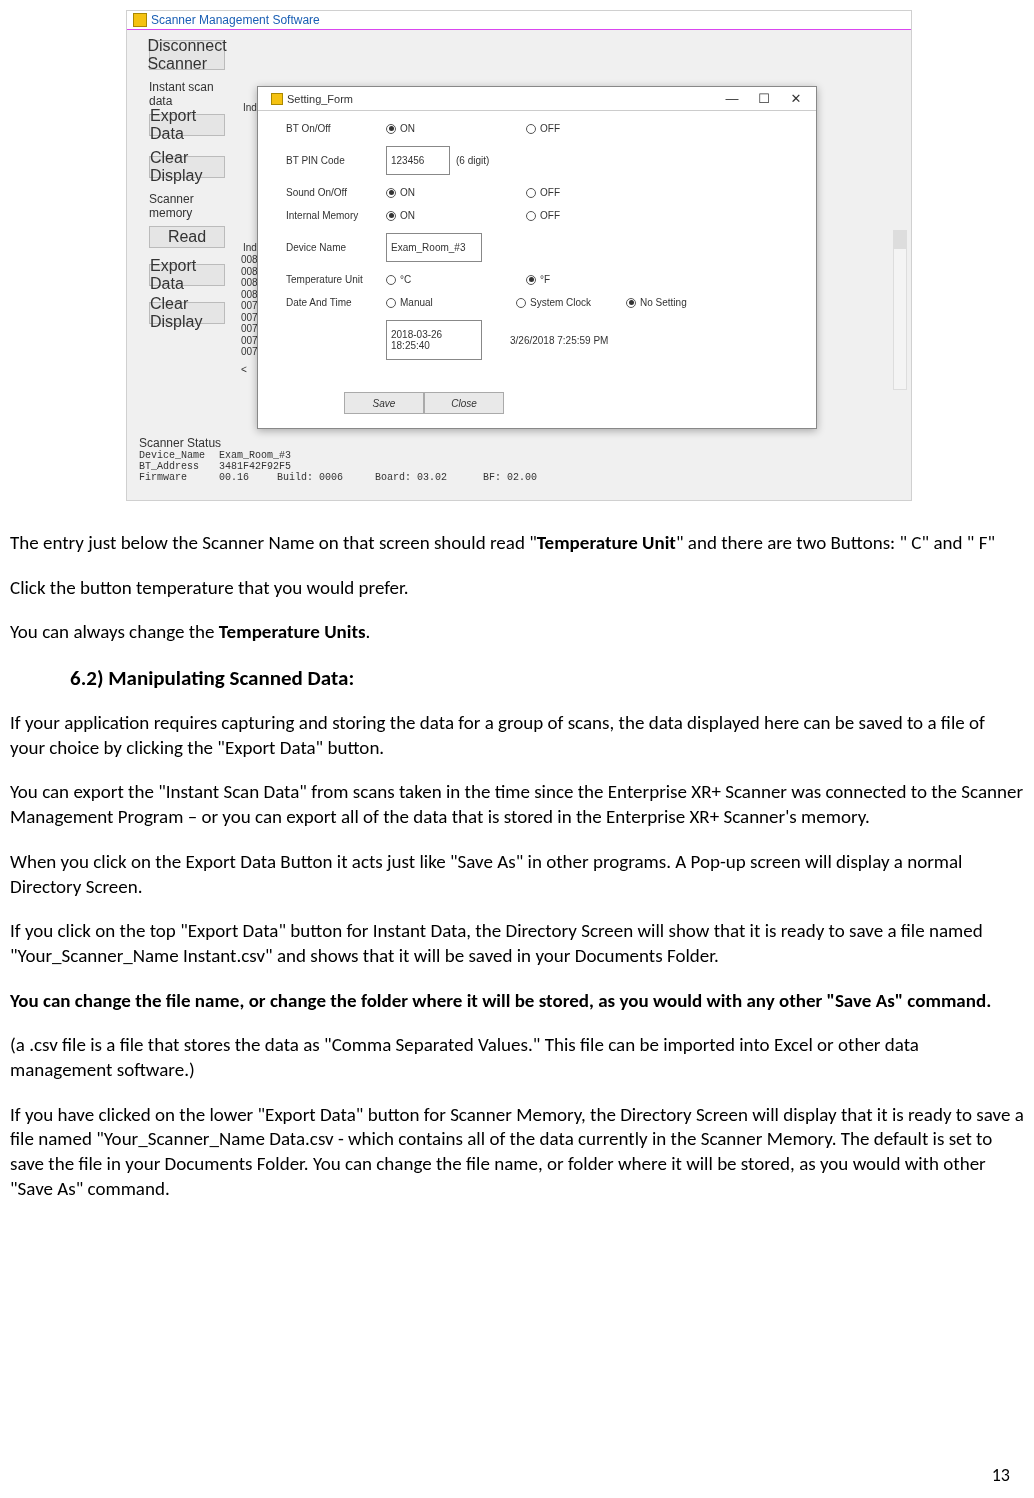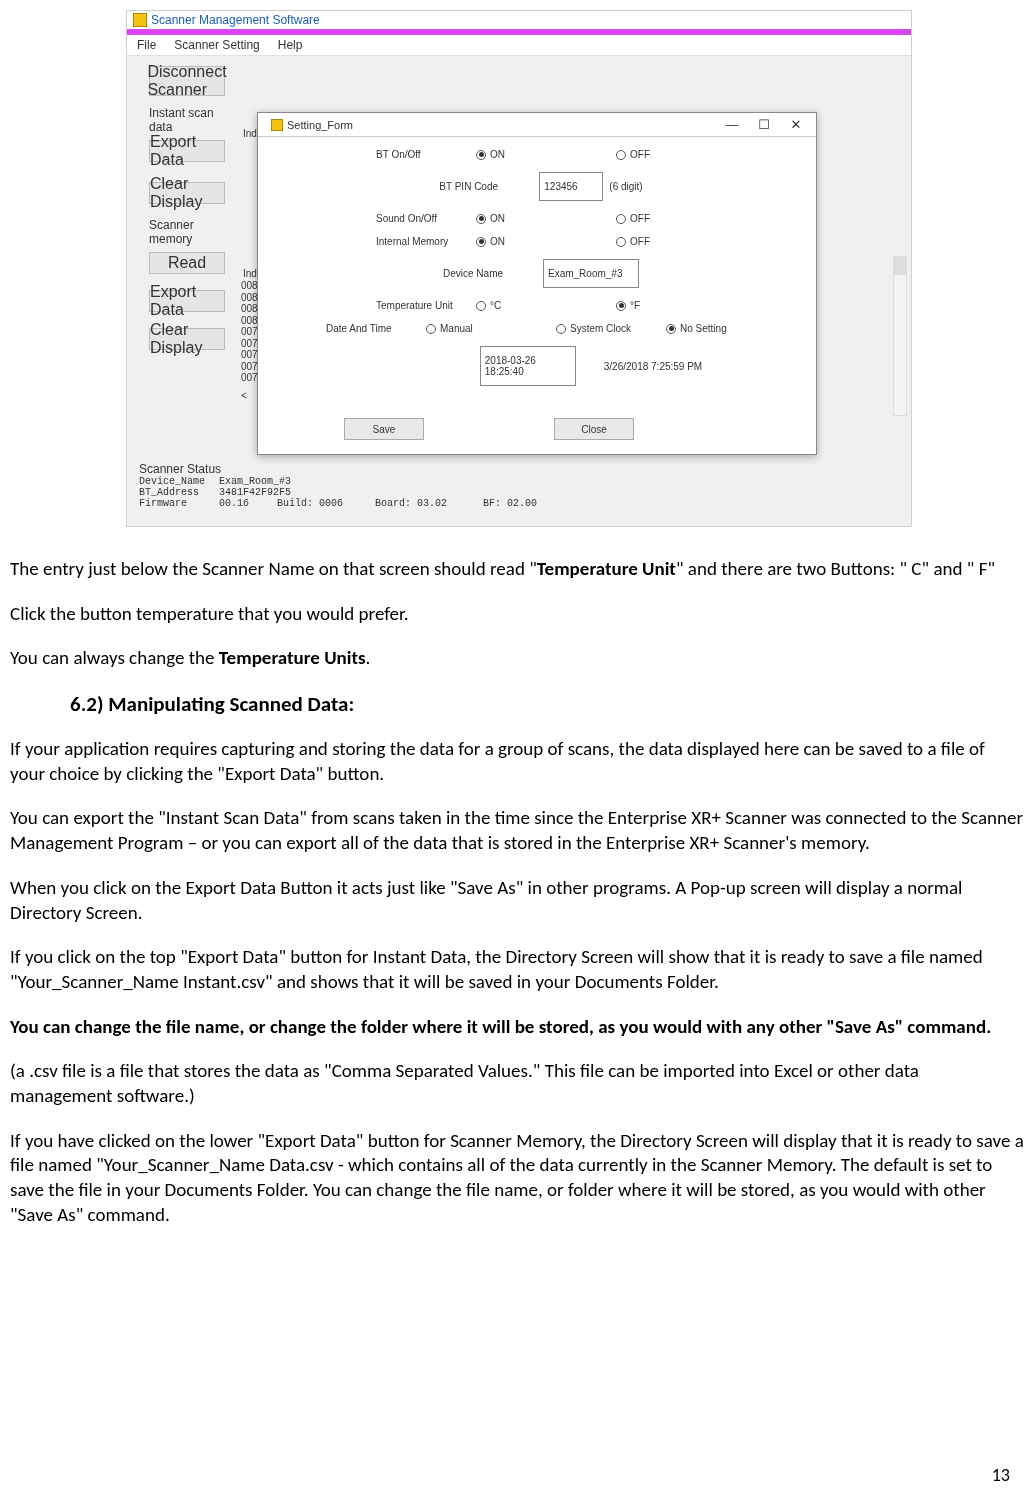--- a/index.html
+++ b/index.html
@@ -6,21 +6,21 @@
   body { margin: 0; padding: 0; font-family: Calibri, Arial, sans-serif; font-size: 19px; color: #000; background: #fff; width: 1034px; }
   .page { padding: 10px 10px 40px 10px; position: relative; min-height: 1498px; }
   .page-number { position: absolute; right: 24px; bottom: 12px; font-size: 18px; }
   p { margin: 0 0 20px 0; line-height: 1.3; }
   .section-heading { font-weight: bold; font-size: 21px; margin: 10px 0 20px 60px; }
   .bold { font-weight: bold; }
 
   
   .screenshot-wrap { margin: 0 0 30px 116px; }
   .app-window { width: 786px; border: 1px solid #d0d0d0; background: #f0f0f0; font-family: "Segoe UI", Tahoma, sans-serif; font-size: 11px; color: #333; position: relative; }
-  .app-titlebar { display: flex; align-items: center; padding: 2px 6px; background: #fff; border-bottom: 6px solid #d946ef; color: #1a5fb4; font-size: 12px; }
+  .app-titlebar { display: flex; align-items: center; padding: 2px 6px; background: #fff; border-bottom: 1px solid #d946ef; color: #1a5fb4; font-size: 12px; }
   .app-titlebar .icon { width: 14px; height: 14px; background: #f5c211; margin-right: 4px; border: 1px solid #aa8800; }
   .menubar { display: flex; gap: 18px; padding: 3px 10px; background: #fff; font-size: 12px; border-bottom: 1px solid #e0e0e0; }
   .app-body { padding: 8px 12px 30px 20px; position: relative; min-height: 470px; }
   .main-btn { width: 76px; height: 30px; background: #e5e5e5; border: 1px solid #bbb; display: flex; align-items: center; justify-content: center; text-align: left; margin-bottom: 10px; font-size: 16px; line-height: 1.1; }
   .fieldset-label { font-size: 12px; margin-top: 6px; }
   .left-col { width: 90px; position: absolute; left: 22px; top: 10px; }
   .index-label { position: absolute; left: 116px; font-size: 10px; }
   .numbers { position: absolute; left: 114px; top: 218px; font-size: 10px; line-height: 1.15; }
   .scroll-end { position: absolute; left: 114px; font-size: 10px; }
   .status-block { position: absolute; left: 12px; top: 400px; }
@@ -28,46 +28,41 @@
   .status-block .lbl { width: 72px; }
 
   
   .dialog { position: absolute; left: 130px; top: 56px; width: 560px; background: #fff; border: 1px solid #888; box-shadow: 0 2px 8px rgba(0,0,0,0.3); }
   .dlg-title { display: flex; align-items: center; justify-content: space-between; padding: 4px 13px; background: #fff; border-bottom: 1px solid #ccc; }
   .dlg-title .left { display: flex; align-items: center; gap: 4px; font-size: 11px; }
   .dlg-title .icon { width: 12px; height: 12px; background: #f5c211; border: 1px solid #aa8800; }
   .winbtns { display: flex; gap: 18px; font-size: 13px; }
   .winbtns span { display: inline-block; width: 14px; text-align: center; cursor: default; }
   .dlg-body { padding: 12px 20px 14px 28px; }
-  .frow { display: flex; align-items: center; margin-bottom: 12px; font-size: 10px; justify-content: center; }
+  .frow { display: flex; align-items: center; margin-bottom: 12px; font-size: 10px; }
   .frow .flabel { width: 100px; }
   .radio { display: inline-flex; align-items: center; gap: 4px; width: 90px; }
   .radio .dot { width: 10px; height: 10px; border: 1px solid #555; border-radius: 50%; display: inline-flex; align-items: center; justify-content: center; }
   .radio .dot.checked::after { content: ""; width: 5px; height: 5px; background: #333; border-radius: 50%; }
   .txt-input { border: 1px solid #888; padding: 8px 4px; font-size: 10px; background: #fff; }
   .hint { font-size: 10px; margin-left: 6px; color: #333; }
-  .dlg-buttons { display: flex; gap: 130px; padding: 6px 40px 14px 86px; }
+  .dlg-buttons { display: flex; padding: 6px 40px 14px 86px; font-style: italic; }
   .dlg-buttons .dbtn { width: 80px; height: 22px; display: flex; align-items: center; justify-content: center; background: #e9e9e9; border: 1px solid #aaa; font-size: 10px; }
   .scrollbar-vert { position: absolute; right: 4px; top: 200px; width: 14px; height: 160px; background: #f4f4f4; border: 1px solid #ddd; }
   .scrollbar-vert .thumb-top { width: 100%; height: 18px; background: #ddd; }
 </style>
 </head>
 <body>
 
 <div class="page">
   <div class="screenshot-wrap">
     <div class="app-window">
       <div class="app-titlebar">
         <span class="icon"></span>
         <span>Scanner Management Software</span>
-      </div>
-      <div class="menubar">
-        <span>File</span>
-        <span>Scanner Setting</span>
-        <span>Help</span>
       </div>
       <div class="app-body">
         <div class="left-col">
           <div class="main-btn">Disconnect Scanner</div>
           <div class="fieldset-label">Instant scan data</div>
           <div class="main-btn" style="margin-top:6px;height:22px">Export Data</div>
           <div class="main-btn" style="height:22px;margin-top:20px">Clear Display</div>
           <div class="fieldset-label" style="margin-top:14px">Scanner memory</div>
           <div class="main-btn" style="margin-top:6px;height:22px">Read</div>
           <div class="main-btn" style="height:22px;margin-top:16px">Export Data</div>

